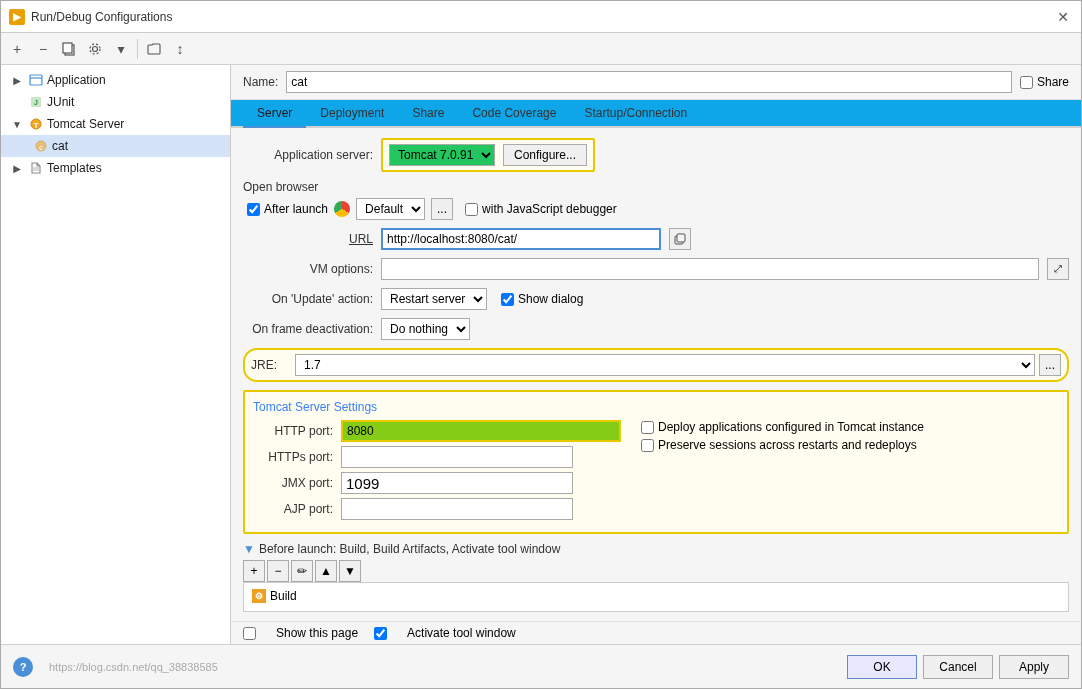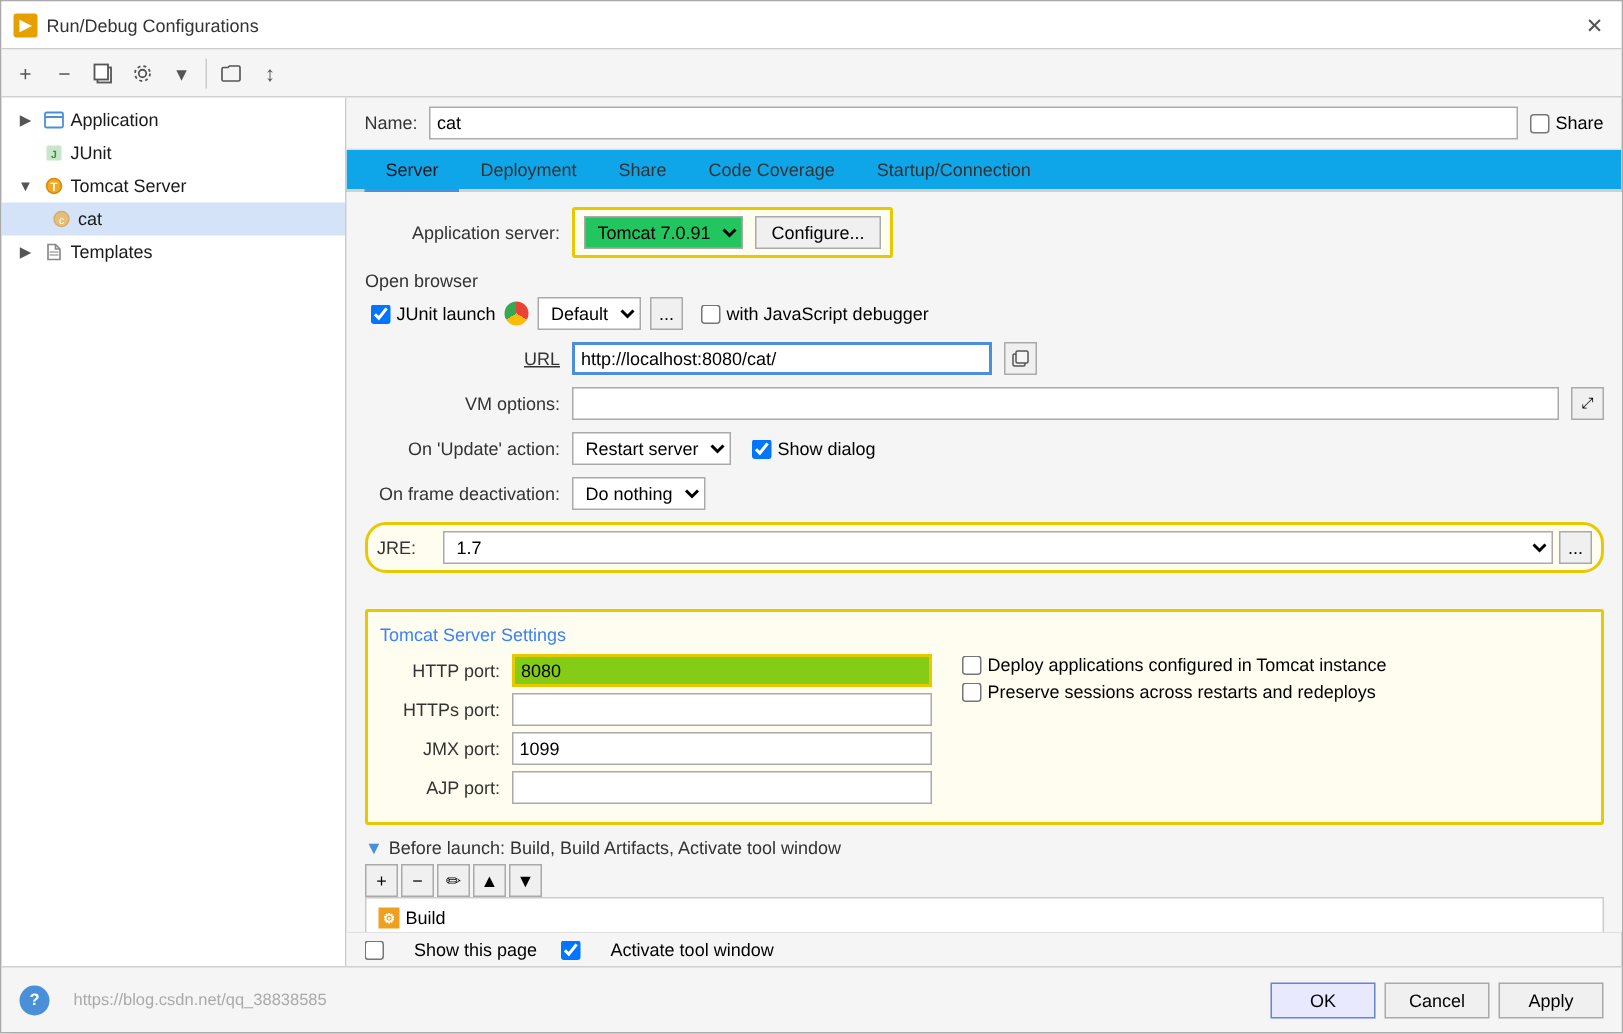--- a/index.html
+++ b/index.html
@@ -260,21 +260,21 @@
       cursor: pointer; font-size: 10px;
     }
 
     
     .jre-container {
       display: flex; align-items: center; gap: 4px;
       border: 2px solid #e8c900;
       padding: 4px 6px;
       border-radius: 14px;
       background: #fffdf0;
-      margin-bottom: 24px;
+      margin-bottom: 8px;
     }
     .jre-label { font-size: 12px; color: #333; min-width: 40px; }
     .jre-select {
       flex: 1; height: 22px;
       border: 1px solid #aaa;
       padding: 0 4px;
       font-size: 12px;
       background: #fff;
     }
     .jre-btn {
@@ -296,24 +296,24 @@
       font-size: 12px; color: #3b82f6; margin-bottom: 6px;
     }
     .port-input {
       width: 280px; height: 22px;
       border: 2px solid #e8c900;
       padding: 0 4px;
       font-size: 12px;
       background: #84cc16;
     }
     .port-input-plain {
-      width: 280px; height: 22px;
-      border: 1px solid #aaa;
-      padding: 0 4px;
-      font-size: 12px;
+      width: 232px; height: 22px;
+      border: 1px solid #aaa;
+      padding: 0 4px;
+      font-size: 15px;
       background: #fff;
     }
 
     .right-options {
       display: flex; flex-direction: column; gap: 4px;
       padding-left: 8px;
     }
     .right-check { display: flex; align-items: center; gap: 4px; font-size: 12px; }
 
     
@@ -543,21 +543,21 @@
             </select>
             <button class="btn-configure">Configure...</button>
           </div>
         </div>
 
         <div class="open-browser-section">
           <div class="open-browser-label">Open browser</div>
           <div class="browser-row">
             <label class="checkbox-label">
               <input type="checkbox" checked="" style="">
-              <span>JUnit launch</span>
+              <span>After launch</span>
             </label>
             <div class="chrome-icon"></div>
             <select class="small-select">
               <option>Default</option>
             </select>
             <button class="bl-btn">...</button>
             <label class="checkbox-label" style="margin-left:6px">
               <input type="checkbox" style="">
               <span>with JavaScript debugger</span>
             </label>

